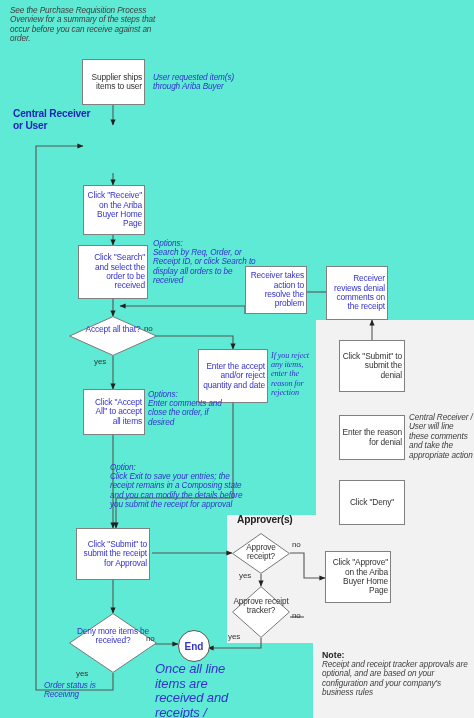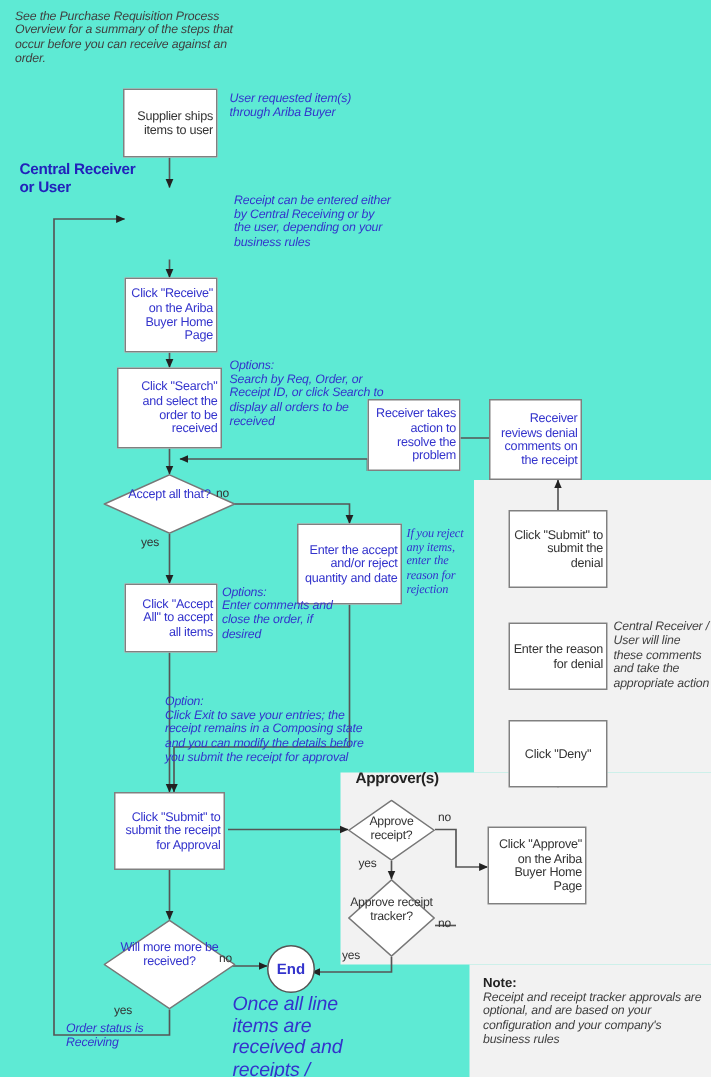--- a/index.html
+++ b/index.html
@@ -220,39 +220,38 @@
     <svg width="58" height="52" style="position:absolute;left:0;top:0;">
       <polygon points="29,0.6 57.4,26 29,51.4 0.6,26" fill="#ffffff" stroke="#777777" stroke-width="1"></polygon>
     </svg>
     <div class="diamond-lbl" style="top:11px;font-size:8.2px;color:#333333;">Approve receipt tracker?</div>
   </div>
 
   <div class="abs" style="left:69px;top:613px;width:88px;height:60px;">
     <svg width="88" height="60" style="position:absolute;left:0;top:0;">
       <polygon points="44,0.6 87.4,30 44,59.4 0.6,30" fill="#ffffff" stroke="#777777" stroke-width="1"></polygon>
     </svg>
-    <div class="diamond-lbl" style="top:14px;font-size:8.4px;">Will more more be received?</div>
+    <div class="diamond-lbl" style="top:14px;font-size:8.4px;">Deny more items be received?</div>
   </div>
 
   <div class="endcircle" style="left:178px;top:630px;width:30px;height:30px;">
     <span>End</span>
   </div>
 
   <div class="edge-lbl" style="left:144px;top:324px;">no</div>
   <div class="edge-lbl" style="left:94px;top:357px;">yes</div>
   <div class="edge-lbl" style="left:292px;top:540px;">no</div>
   <div class="edge-lbl" style="left:239px;top:571px;">yes</div>
   <div class="edge-lbl" style="left:292px;top:611px;">no</div>
   <div class="edge-lbl" style="left:228px;top:632px;">yes</div>
   <div class="edge-lbl" style="left:146px;top:634px;">no</div>
   <div class="edge-lbl" style="left:76px;top:669px;">yes</div>
 
-  <div class="noteblk note-txt" style="left:153px;top:61px;width:86px;font-size:8.2px;">User requested item(s) through Ariba Buyer</div>
-
-  <div class="noteblk note-txt" style="left:156px;top:129px;width:105px;font-size:8.2px;">Receipt can be entered either by Central Receiving or by the user, depending on your business rules</div>
+  <div class="noteblk note-txt" style="left:153px;top:73px;width:86px;font-size:8.2px;">User requested item(s) through Ariba Buyer</div>
+
 
   <div class="noteblk" style="left:153px;top:239px;width:110px;">
     <div class="note-txt" style="font-size:8.2px;">Options:</div>
     <div class="note-txt" style="font-size:8.2px;">Search by Req, Order, or Receipt ID, or click Search to display all orders to be received</div>
   </div>
 
   <div class="noteblk" style="left:148px;top:390px;width:80px;">
     <div class="note-txt" style="font-size:8.2px;">Options:</div>
     <div class="note-txt" style="font-size:8.2px;">Enter comments and close the order, if desired</div>
   </div>

